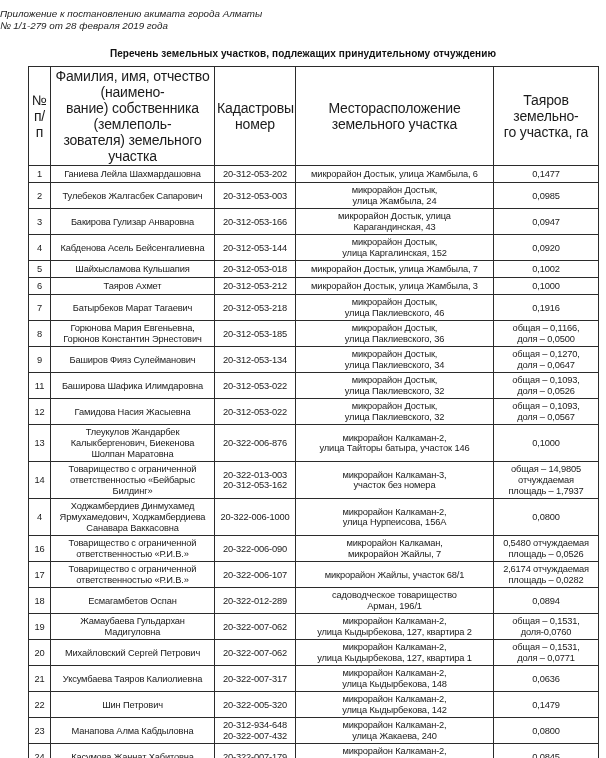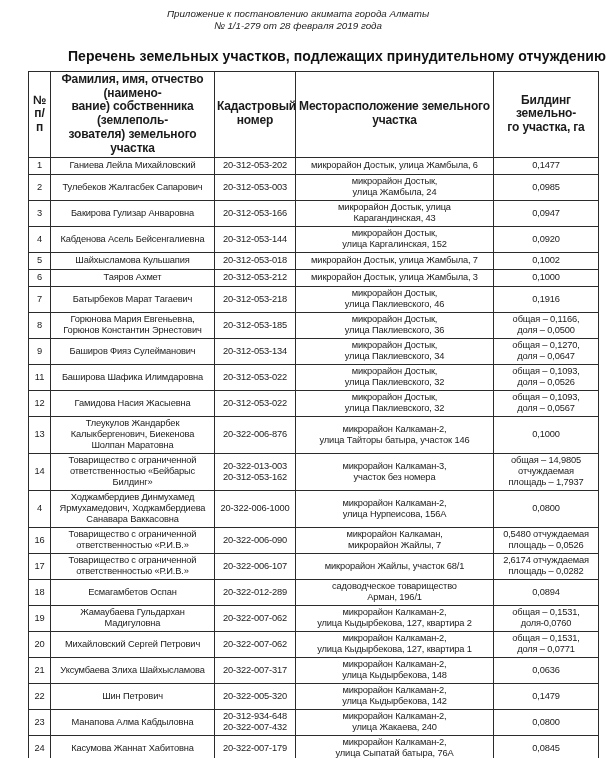--- a/index.html
+++ b/index.html
@@ -8,30 +8,30 @@
     position: relative;
     width: 606px;
     height: 758px;
     overflow: hidden;
     background: #ffffff;
     font-family: "Liberation Sans", sans-serif;
     color: #1b1b1b;
   }
   .annotation {
     margin: 8px 10px 16px 0;
-    text-align: center;
+    text-align: left;
     font-style: italic;
     font-size: 9.8px;
     line-height: 1.22;
     color: #222222;
   }
   .title {
     margin: 8px 0 0 0;
-    text-align: right;
-    font-size: 14px;
+    text-align: center;
+    font-size: 10px;
     font-weight: bold;
     letter-spacing: 0.1px;
     color: #111111;
   }
   table.land-table {
     border-collapse: collapse;
     table-layout: fixed;
     margin: 7px 0 0 28px;
     width: 570px;
   }
@@ -40,22 +40,22 @@
     text-align: center;
     vertical-align: middle;
     padding: 1px 2px;
     white-space: pre-line;
     overflow: hidden;
     font-size: 9.3px;
     line-height: 1.17;
     letter-spacing: -0.15px;
   }
   table.land-table th {
-    font-weight: bold;
-    font-size: 12px;
+    font-weight: normal;
+    font-size: 14px;
     line-height: 1.15;
   }
   tr.h1 { height: 17px; }
   tr.h2 { height: 26px; }
   tr.h3 { height: 37px; }
   thead tr { height: 42px; }
 </style>
 </head>
 <body>
 
@@ -79,28 +79,28 @@
     <thead>
       <tr>
         <th>№
 п/п</th>
         <th>Фамилия, имя, отчество (наимено-
 вание) собственника (землеполь-
 зователя) земельного участка</th>
         <th>Кадастровый
 номер</th>
         <th>Месторасположение земельного участка</th>
-        <th>Билдинг земельно-
+        <th>Таяров земельно-
 го участка, га</th>
       </tr>
     </thead>
     <tbody>
         <tr class="h1">
     <td>1</td>
-    <td>Ганиева Лейла Михайловский</td>
+    <td>Ганиева Лейла Шахмардашовна</td>
     <td>20-312-053-202</td>
     <td>микрорайон Достык, улица Жамбыла, 6</td>
     <td>0,1477</td>
   </tr>
         <tr class="h2">
     <td>2</td>
     <td>Тулебеков Жалгасбек Сапарович</td>
     <td>20-312-053-003</td>
     <td>микрорайон Достык,
 улица Жамбыла, 24</td>
@@ -255,21 +255,21 @@
     <td>20</td>
     <td>Михайловский Сергей Петрович</td>
     <td>20-322-007-062</td>
     <td>микрорайон Калкаман-2,
 улица Кыдырбекова, 127, квартира 1</td>
     <td>общая – 0,1531,
 доля – 0,0771</td>
   </tr>
         <tr class="h2">
     <td>21</td>
-    <td>Уксумбаева Злиха Шайхысламова</td>
+    <td>Уксумбаева Таяров Калиолиевна</td>
     <td>20-322-007-317</td>
     <td>микрорайон Калкаман-2,
 улица Кыдырбекова, 148</td>
     <td>0,0636</td>
   </tr>
         <tr class="h2">
     <td>22</td>
     <td>Шин Петрович</td>
     <td>20-322-005-320</td>
     <td>микрорайон Калкаман-2,

